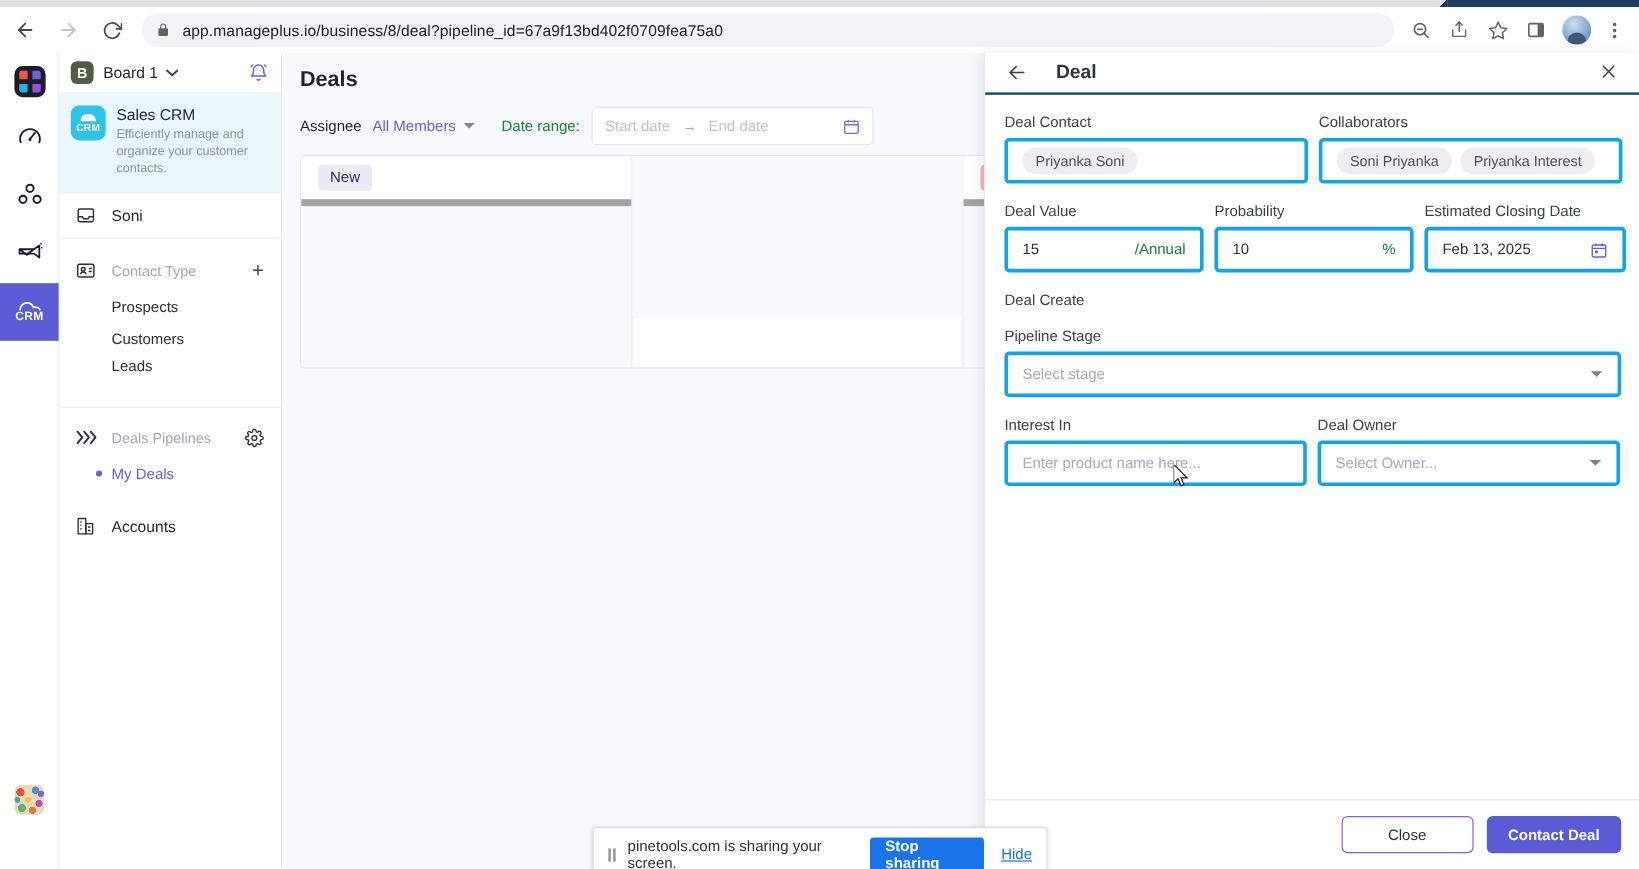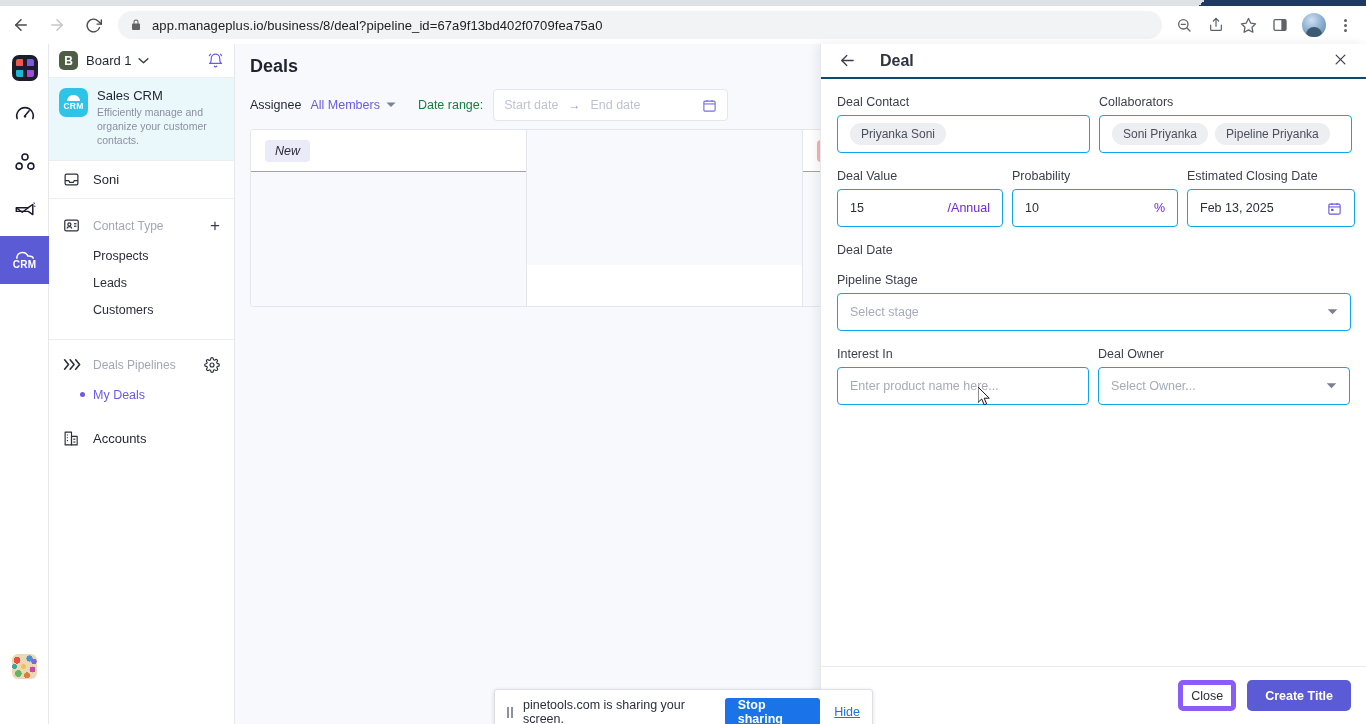--- a/index.html
+++ b/index.html
@@ -111,57 +111,57 @@
   #daterange-box { margin-left: 10px; width: 235px; height: 32px; background: #fff; border: 1px solid #e3e6ed;
     border-radius: 4px; display: flex; align-items: center; padding: 0 10px; }
   .dr-ph { font-size: 12.5px; color: #bfc3cf; }
   #dr-arrow { color: #9b93e8; margin: 0 10px; font-size: 12px; }
   #dr-cal { margin-left: auto; color: #7b6ce8; display: flex; }
 
   #board { position: absolute; top: 85px; left: 15px; right: 0; height: 178px;
     border: 1px solid #e3e6ed; border-radius: 4px; background: #fff; overflow: hidden; display: flex; }
   .col { flex: 0 0 276px; border-right: 1px solid #e3e6ed; height: 100%; }
   .col-head { height: 42px; display: flex; align-items: center; padding-left: 14px; background: #fff;
-    border-bottom: 1px solid #a3a3a3; font-style: italic; }
+    border-bottom: 6px solid #a3a3a3; }
   .col-badge { font-size: 12.5px; padding: 4px 10px; border-radius: 4px; }
   .col-body { height: 135px; background: #f7f9fc; }
 
   
   #deal-panel { position: absolute; top: 0; right: 0; width: 546px; height: 680px; background: #ffffff;
     box-shadow: -3px 0 10px rgba(25,30,50,0.08); border-left: 1px solid #e6e8ec; }
   #panel-head { height: 35px; display: flex; align-items: center; padding: 0 18px;
     border-bottom: 2px solid #0c4a6e; }
   #panel-back { color: #3b3f4a; display: flex; align-items: center; }
   #panel-title { font-size: 16px; font-weight: bold; color: #2f3440; margin-left: 24px; }
   #panel-close { margin-left: auto; color: #3b3f4a; font-size: 17px; line-height: 1; }
 
   #panel-body { padding: 16px 16px 0 16px; }
   .row2 { display: flex; gap: 9px; }
   .fld { margin-bottom: 16px; }
   .fld-label { font-size: 12.5px; color: #3a3f4b; margin-bottom: 6px; }
-  .ctrl { height: 38px; border: 1px solid #0ea5e9; border-radius: 4px; background: #fff;
+  .ctrl { height: 38px; border: 3px solid #0ea5e9; border-radius: 4px; background: #fff;
     display: flex; align-items: center; padding: 0 12px; font-size: 12.5px; color: #2a2f3a; }
   .ctrl.focused { background: #dfeaf7; border-color: #c3d4e8; }
   .ctrl .ph { color: #a6abb8; }
-  .ctrl .suffix { margin-left: auto; color: #6d28d9; font-size: 12.5px; }
+  .ctrl .suffix { margin-left: auto; color: #15803d; font-size: 12.5px; }
   .caret-dn { margin-left: auto; color: #7b8090; font-size: 9px; }
   .chip { background: #edeef1; border-radius: 11px; padding: 4px 11px; font-size: 12px; color: #4a4f5c;
     margin-right: 7px; white-space: nowrap; }
   .cal-ico { margin-left: auto; color: #6a5be0; display: flex; }
   .w-contact { width: 253px; }
   .w-collab { width: 253px; }
   .w-third { width: 166px; }
   .w-date { width: 168px; }
   .w-full { width: 514px; }
   .w-half { width: 252px; }
 
   #panel-footer { position: absolute; bottom: 0; left: 0; width: 546px; height: 58px;
     border-top: 1px solid #ececf0; background: #fff; display: flex; align-items: center;
     justify-content: flex-end; padding-right: 16px; gap: 11px; }
-  #btn-close { height: 31px; padding: 0 8px; border: 5px solid #8b5cf6; border-radius: 5px;
+  #btn-close { height: 31px; padding: 0 38px; border: 1px solid #8b5cf6; border-radius: 5px;
     background: #fff; font-size: 12.5px; color: #2a2f3a; display: flex; align-items: center; }
   #btn-create { height: 31px; padding: 0 18px; border-radius: 5px; background: #5b5bd6;
     font-size: 12.5px; font-weight: bold; color: #fff; display: flex; align-items: center; }
 
   
   #cursor { position: absolute; left: 978px; top: 343px; width: 13px; height: 19px; pointer-events: none; }
 
   
   #share-bar { position: absolute; left: 494px; top: 645px; width: 379px; height: 46px; background: #fff;
     border: 1px solid #dcdfe4; border-radius: 3px; box-shadow: 0 1px 4px rgba(0,0,0,0.13);
@@ -345,25 +345,25 @@
             <line x1="15.5" y1="13" x2="19" y2="13"></line>
           </svg>
       </span>
       <span class="group-label">Contact Type</span>
       <span class="plus-btn">+</span>
     </div>
     <div class="sub-wrap">
       <div class="sub-row" style="margin-bottom:5px">
         <span>Prospects</span>
       </div>
+      <div class="sub-row">
+        <span>Customers</span>
+      </div>
       <div class="sub-row" style="margin-bottom:5px">
         <span>Leads</span>
-      </div>
-      <div class="sub-row">
-        <span>Customers</span>
       </div>
     </div>
 
     <div style="height:12px"></div>
     <div class="divider"></div>
 
     <div class="nav-row">
       <span class="ico">
         <svg width="19" height="15" viewBox="0 0 24 18" fill="none" stroke="currentColor" stroke-width="2" stroke-linecap="round" stroke-linejoin="round">
             <polyline points="2 3 7 9 2 15"></polyline>
@@ -471,21 +471,21 @@
         <div class="fld">
           <div class="fld-label">Deal Contact</div>
           <div class="ctrl w-contact">
             <span class="chip">Priyanka Soni</span>
           </div>
         </div>
         <div class="fld">
           <div class="fld-label">Collaborators</div>
           <div class="ctrl w-collab">
             <span class="chip">Soni Priyanka</span>
-            <span class="chip">Pipeline Priyanka</span>
+            <span class="chip">Priyanka Interest</span>
           </div>
         </div>
       </div>
 
       <div class="row2">
         <div class="fld">
           <div class="fld-label">Deal Value</div>
           <div class="ctrl w-third">
             <span>15</span>
             <span class="suffix">/Annual</span>
@@ -509,21 +509,21 @@
                   <line x1="8" y1="3" x2="8" y2="6.5"></line>
                   <line x1="16" y1="3" x2="16" y2="6.5"></line>
                   <rect x="6.5" y="12.5" width="4" height="3.5" fill="currentColor" stroke="none"></rect>
                 </svg>
             </span>
           </div>
         </div>
       </div>
 
       <div class="fld">
-        <div class="fld-label">Deal Date</div>
+        <div class="fld-label">Deal Create</div>
       </div>
 
       <div class="fld">
         <div class="fld-label">Pipeline Stage</div>
         <div class="ctrl w-full">
           <span class="ph">Select stage</span>
           <span class="caret-dn">
             <svg width="11" height="7" viewBox="0 0 12 8" fill="currentColor">
                 <polygon points="0.5,1.5 11.5,1.5 6,7"></polygon>
               </svg>
@@ -547,21 +547,21 @@
                   <polygon points="0.5,1.5 11.5,1.5 6,7"></polygon>
                 </svg>
             </span>
           </div>
         </div>
       </div>
     </div>
 
     <div id="panel-footer">
       <div id="btn-close">Close</div>
-      <div id="btn-create">Create Title</div>
+      <div id="btn-create">Contact Deal</div>
     </div>
   </div>
 
   <div id="share-bar">
     <span id="pause-ico">
         <i></i>
         <i></i>
       </span>
     <span id="share-text">pinetools.com is sharing your screen.</span>
     <span id="stop-sharing">Stop sharing</span>

